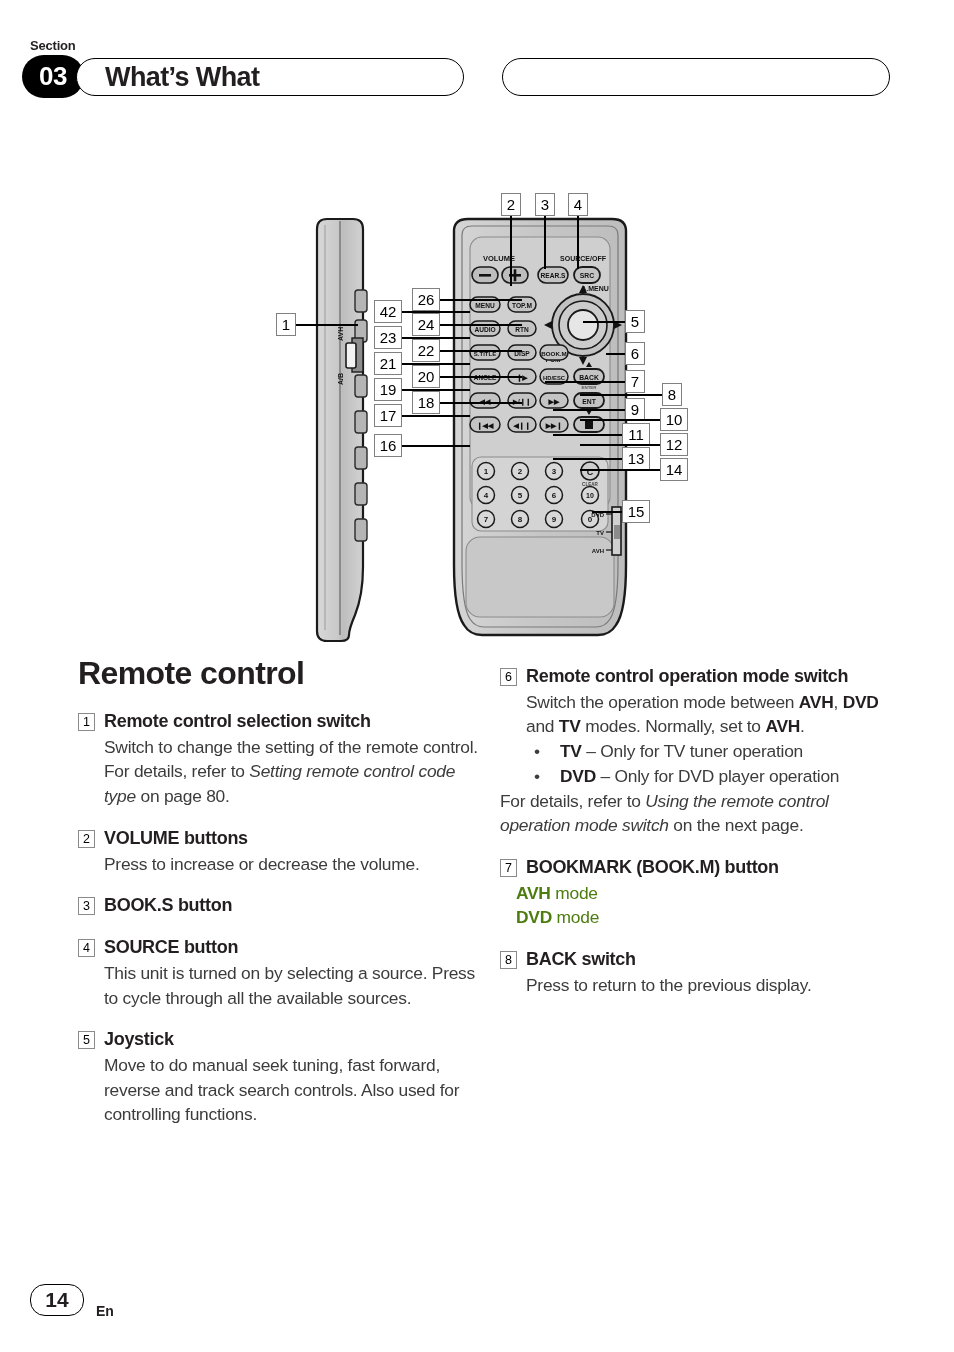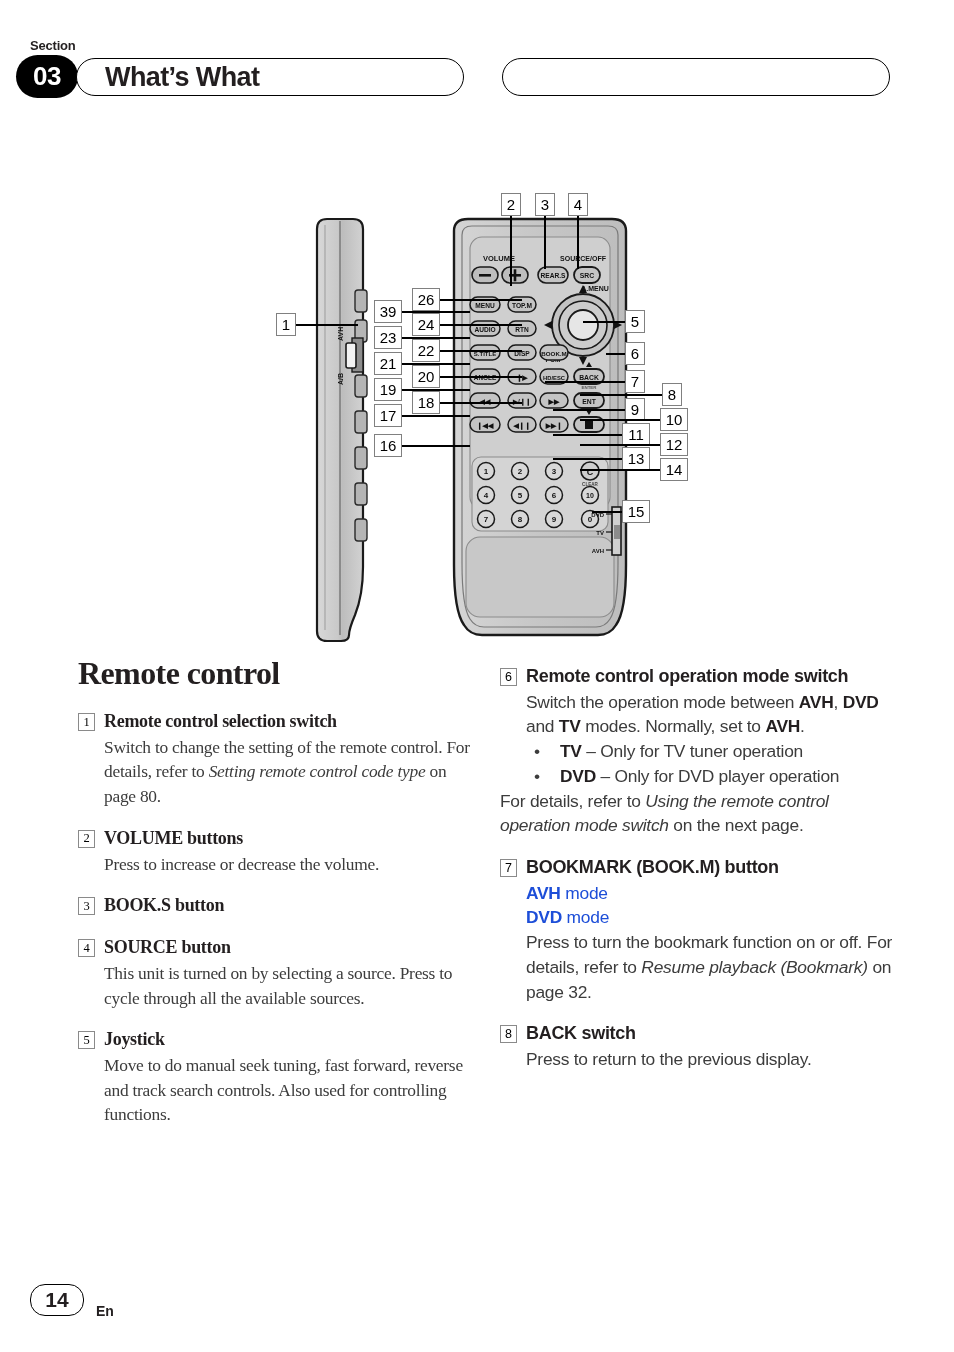--- a/index.html
+++ b/index.html
@@ -11,21 +11,21 @@
     position:relative;
     overflow:hidden;
   }
   
   #header{position:absolute;left:0;top:0;width:954px;height:140px;}
   .section-word{
     position:absolute;left:30px;top:38px;
     font-size:13px;font-weight:bold;letter-spacing:-0.2px;
   }
   .section-badge{
-    position:absolute;left:16px;top:55px;
+    position:absolute;left:22px;top:55px;
     width:62px;height:43px;border-radius:22px;
     background:#000;color:#fff;
     font-size:26px;font-weight:bold;
     display:flex;align-items:center;justify-content:center;
     letter-spacing:-0.5px;
   }
   .pill{
     position:absolute;height:38px;border:1.6px solid #000;border-radius:19px;
     background:#fff;box-sizing:border-box;
   }
@@ -53,21 +53,21 @@
   .cal.w1{width:20px;height:23px;}
   .cal.w2{width:28px;height:23px;}
   
   .lead{position:absolute;background:#000;}
   .lead.h{height:1.6px;}
   .lead.v{width:1.6px;}
   .lead.thick{height:2.4px;}
   
   #content{position:absolute;left:0;top:655px;width:954px;}
   .col{position:absolute;width:400px;}
-  #col-left{left:78px;top:0;font-family:Liberation Serif, serif;}
+  #col-left{left:78px;top:0;}
   #col-right{left:500px;top:10px;}
   h1.maintitle{
     font-size:32px;font-weight:bold;margin:0 0 18px 0;
     letter-spacing:-0.6px;
   }
   .entry{margin-bottom:18px;position:relative;}
   .entry-head{
     display:flex;align-items:flex-start;
     margin-bottom:1px;
   }
@@ -86,22 +86,22 @@
   }
   .entry-body{
     font-size:17.4px;line-height:1.42;
     color:#3c3c3c;
     margin-left:26px;
     letter-spacing:-0.25px;
   }
   .entry-body b{color:#231f20;font-weight:bold;}
   .entry-body i{font-style:italic;}
   .sub-mode{
-    font-size:17.4px;line-height:1.42;color:#1d4ed8;
-    margin-left:26px;letter-spacing:-0.25px;
+    font-size:17.4px;line-height:1.42;color:#4d7c0f;
+    margin-left:16px;letter-spacing:-0.25px;
   }
   ul.bullets{
     list-style:none;margin:0;padding:0;margin-left:26px;
   }
   ul.bullets li{
     font-size:17.4px;line-height:1.42;color:#3c3c3c;
     letter-spacing:-0.25px;
     padding-left:34px;position:relative;
   }
   ul.bullets li:before{
@@ -350,21 +350,21 @@
 
   <div class="cal w2" style="left:660px;top:278px;">14</div>
   <div class="lead h" style="left:580px;top:289px;width:80px;"></div>
 
   <div class="cal w2" style="left:622px;top:320px;">15</div>
   <div class="lead h" style="left:592px;top:331px;width:30px;"></div>
 
   <div class="cal w2" style="left:412px;top:108px;">26</div>
   <div class="lead h" style="left:440px;top:119px;width:82px;"></div>
 
-  <div class="cal w2" style="left:374px;top:120px;">39</div>
+  <div class="cal w2" style="left:374px;top:120px;">42</div>
   <div class="lead h thick" style="left:402px;top:131px;width:68px;"></div>
 
   <div class="cal w2" style="left:412px;top:133px;">24</div>
   <div class="lead h" style="left:440px;top:144px;width:82px;"></div>
 
   <div class="cal w2" style="left:374px;top:146px;">23</div>
   <div class="lead h" style="left:402px;top:157px;width:68px;"></div>
 
   <div class="cal w2" style="left:412px;top:159px;">22</div>
   <div class="lead h" style="left:440px;top:170px;width:82px;"></div>
@@ -447,21 +447,20 @@
       <div class="entry-body" style="margin-left:0;padding-left:0;">For details, refer to <i>Using the remote control operation mode switch</i> on the next page.</div>
     </div>
 
     <div class="entry">
       <div class="entry-head">
         <div class="numbox">7</div>
         <div class="entry-title">BOOKMARK (BOOK.M) button</div>
       </div>
       <div class="sub-mode"><b>AVH</b> mode</div>
       <div class="sub-mode"><b>DVD</b> mode</div>
-      <div class="entry-body">Press to turn the bookmark function on or off. For details, refer to <i>Resume playback (Bookmark)</i> on page 32.</div>
     </div>
 
     <div class="entry">
       <div class="entry-head">
         <div class="numbox">8</div>
         <div class="entry-title">BACK switch</div>
       </div>
       <div class="entry-body">Press to return to the previous display.</div>
     </div>
   </div>

